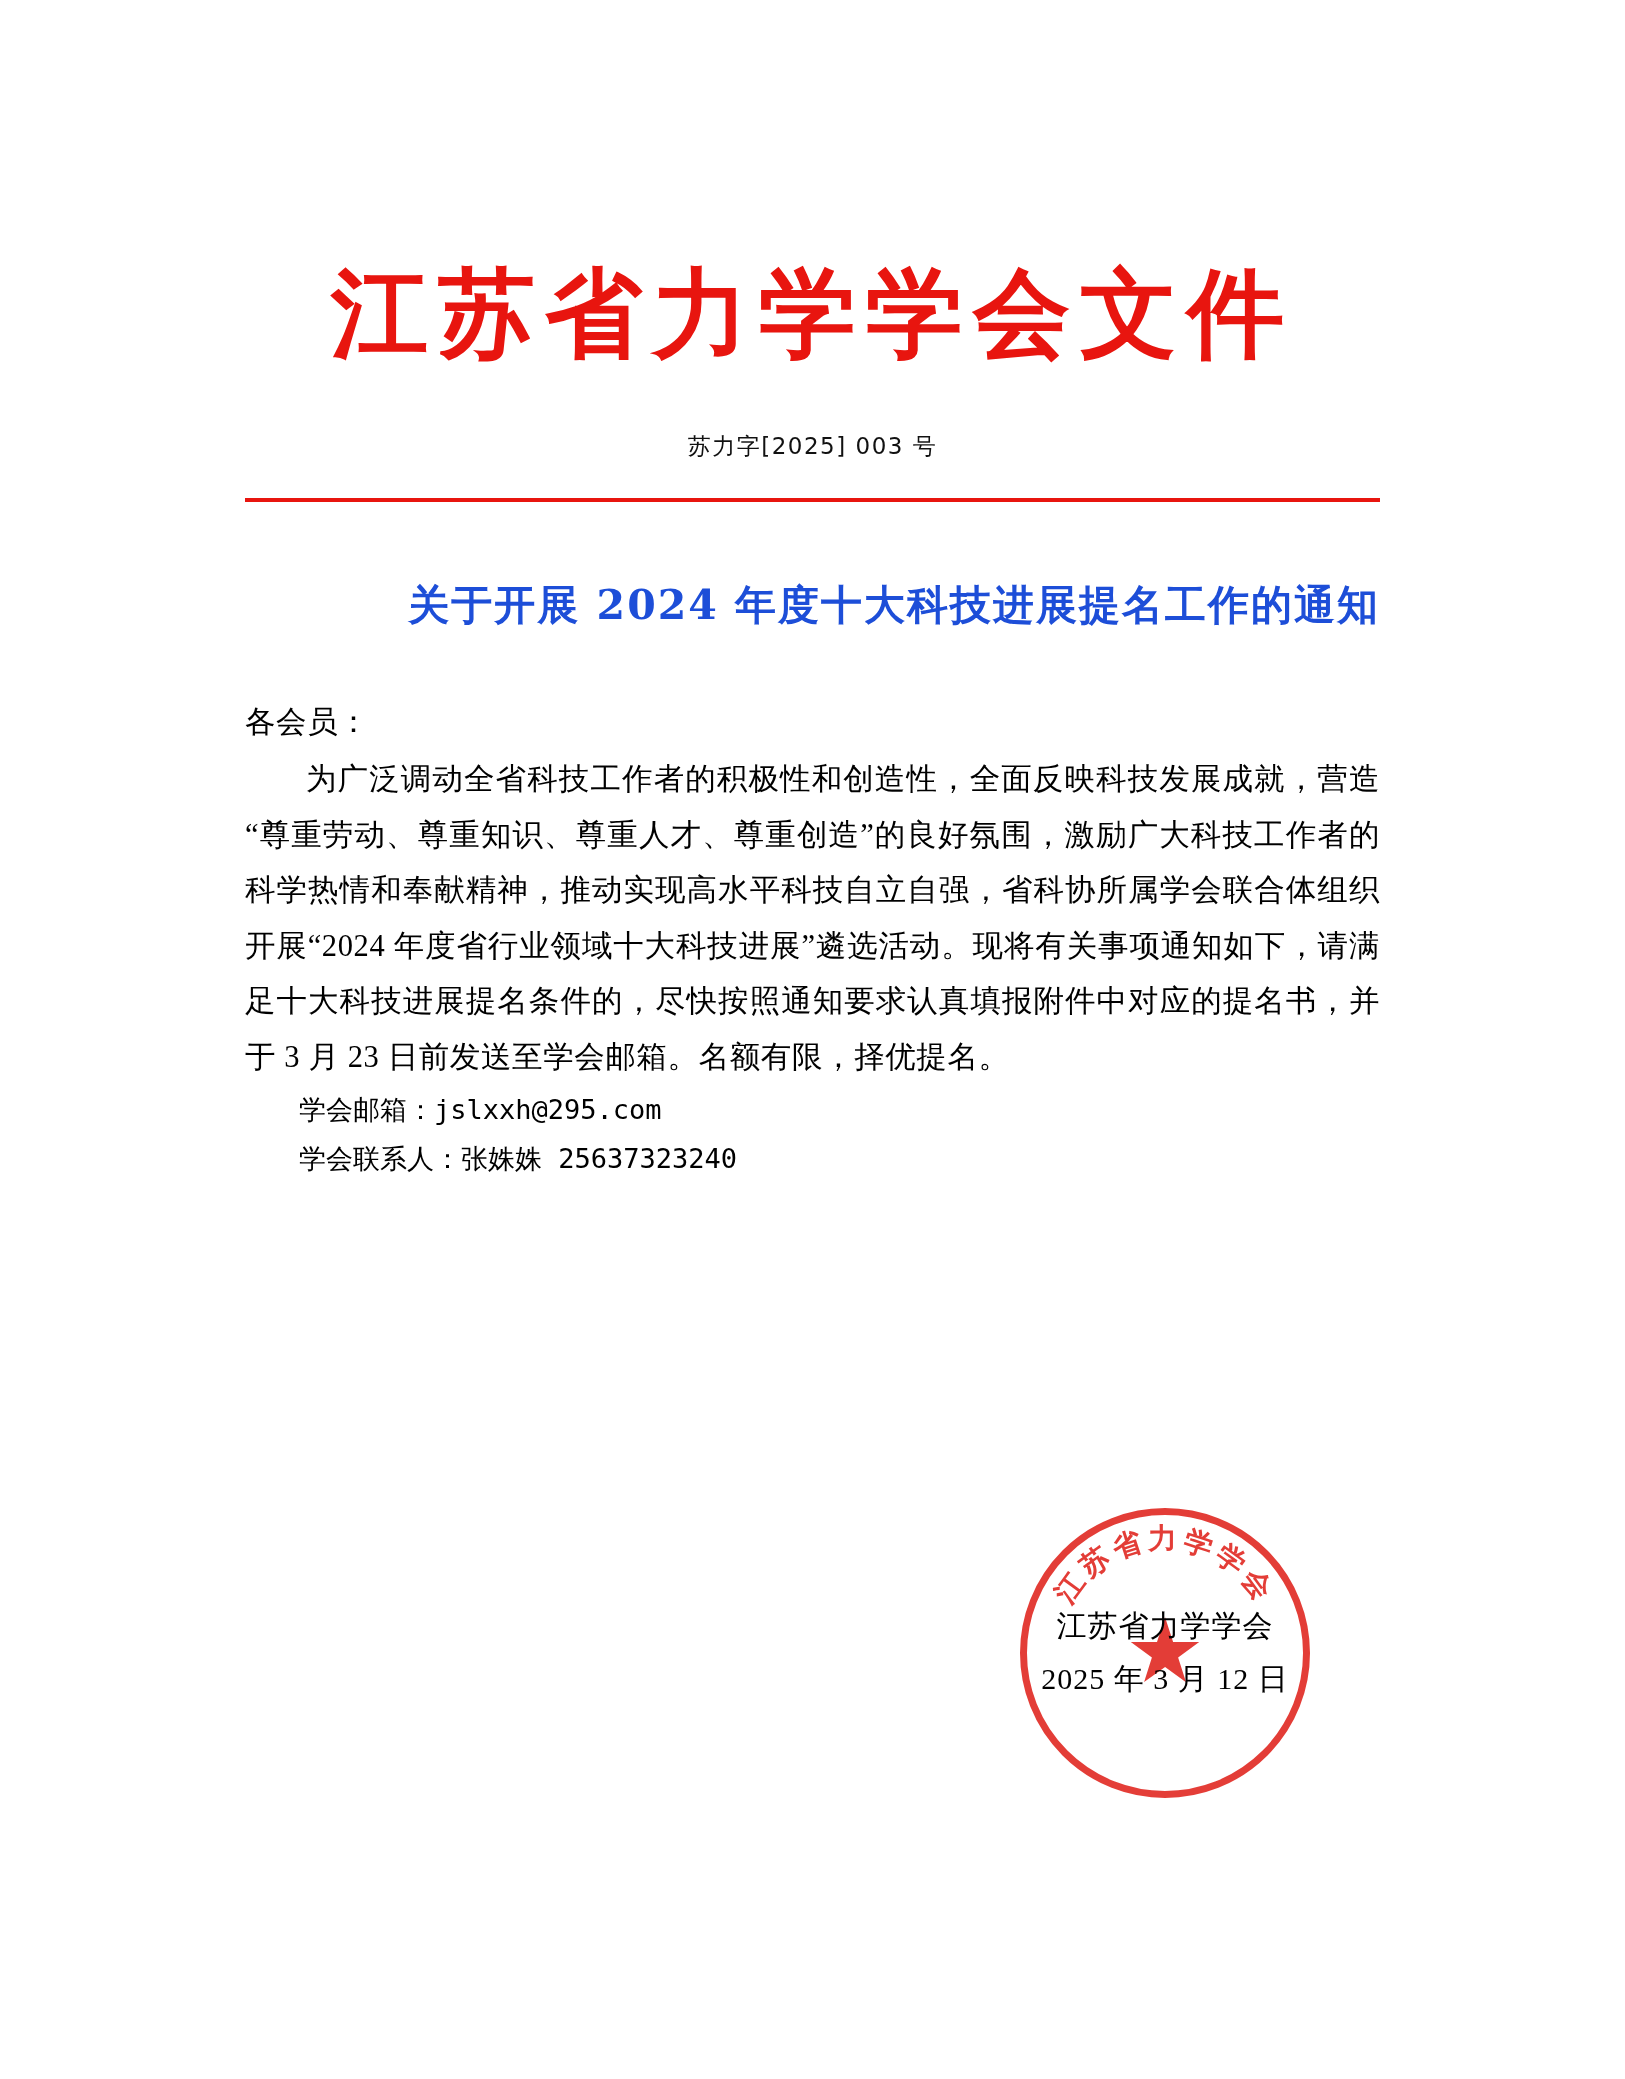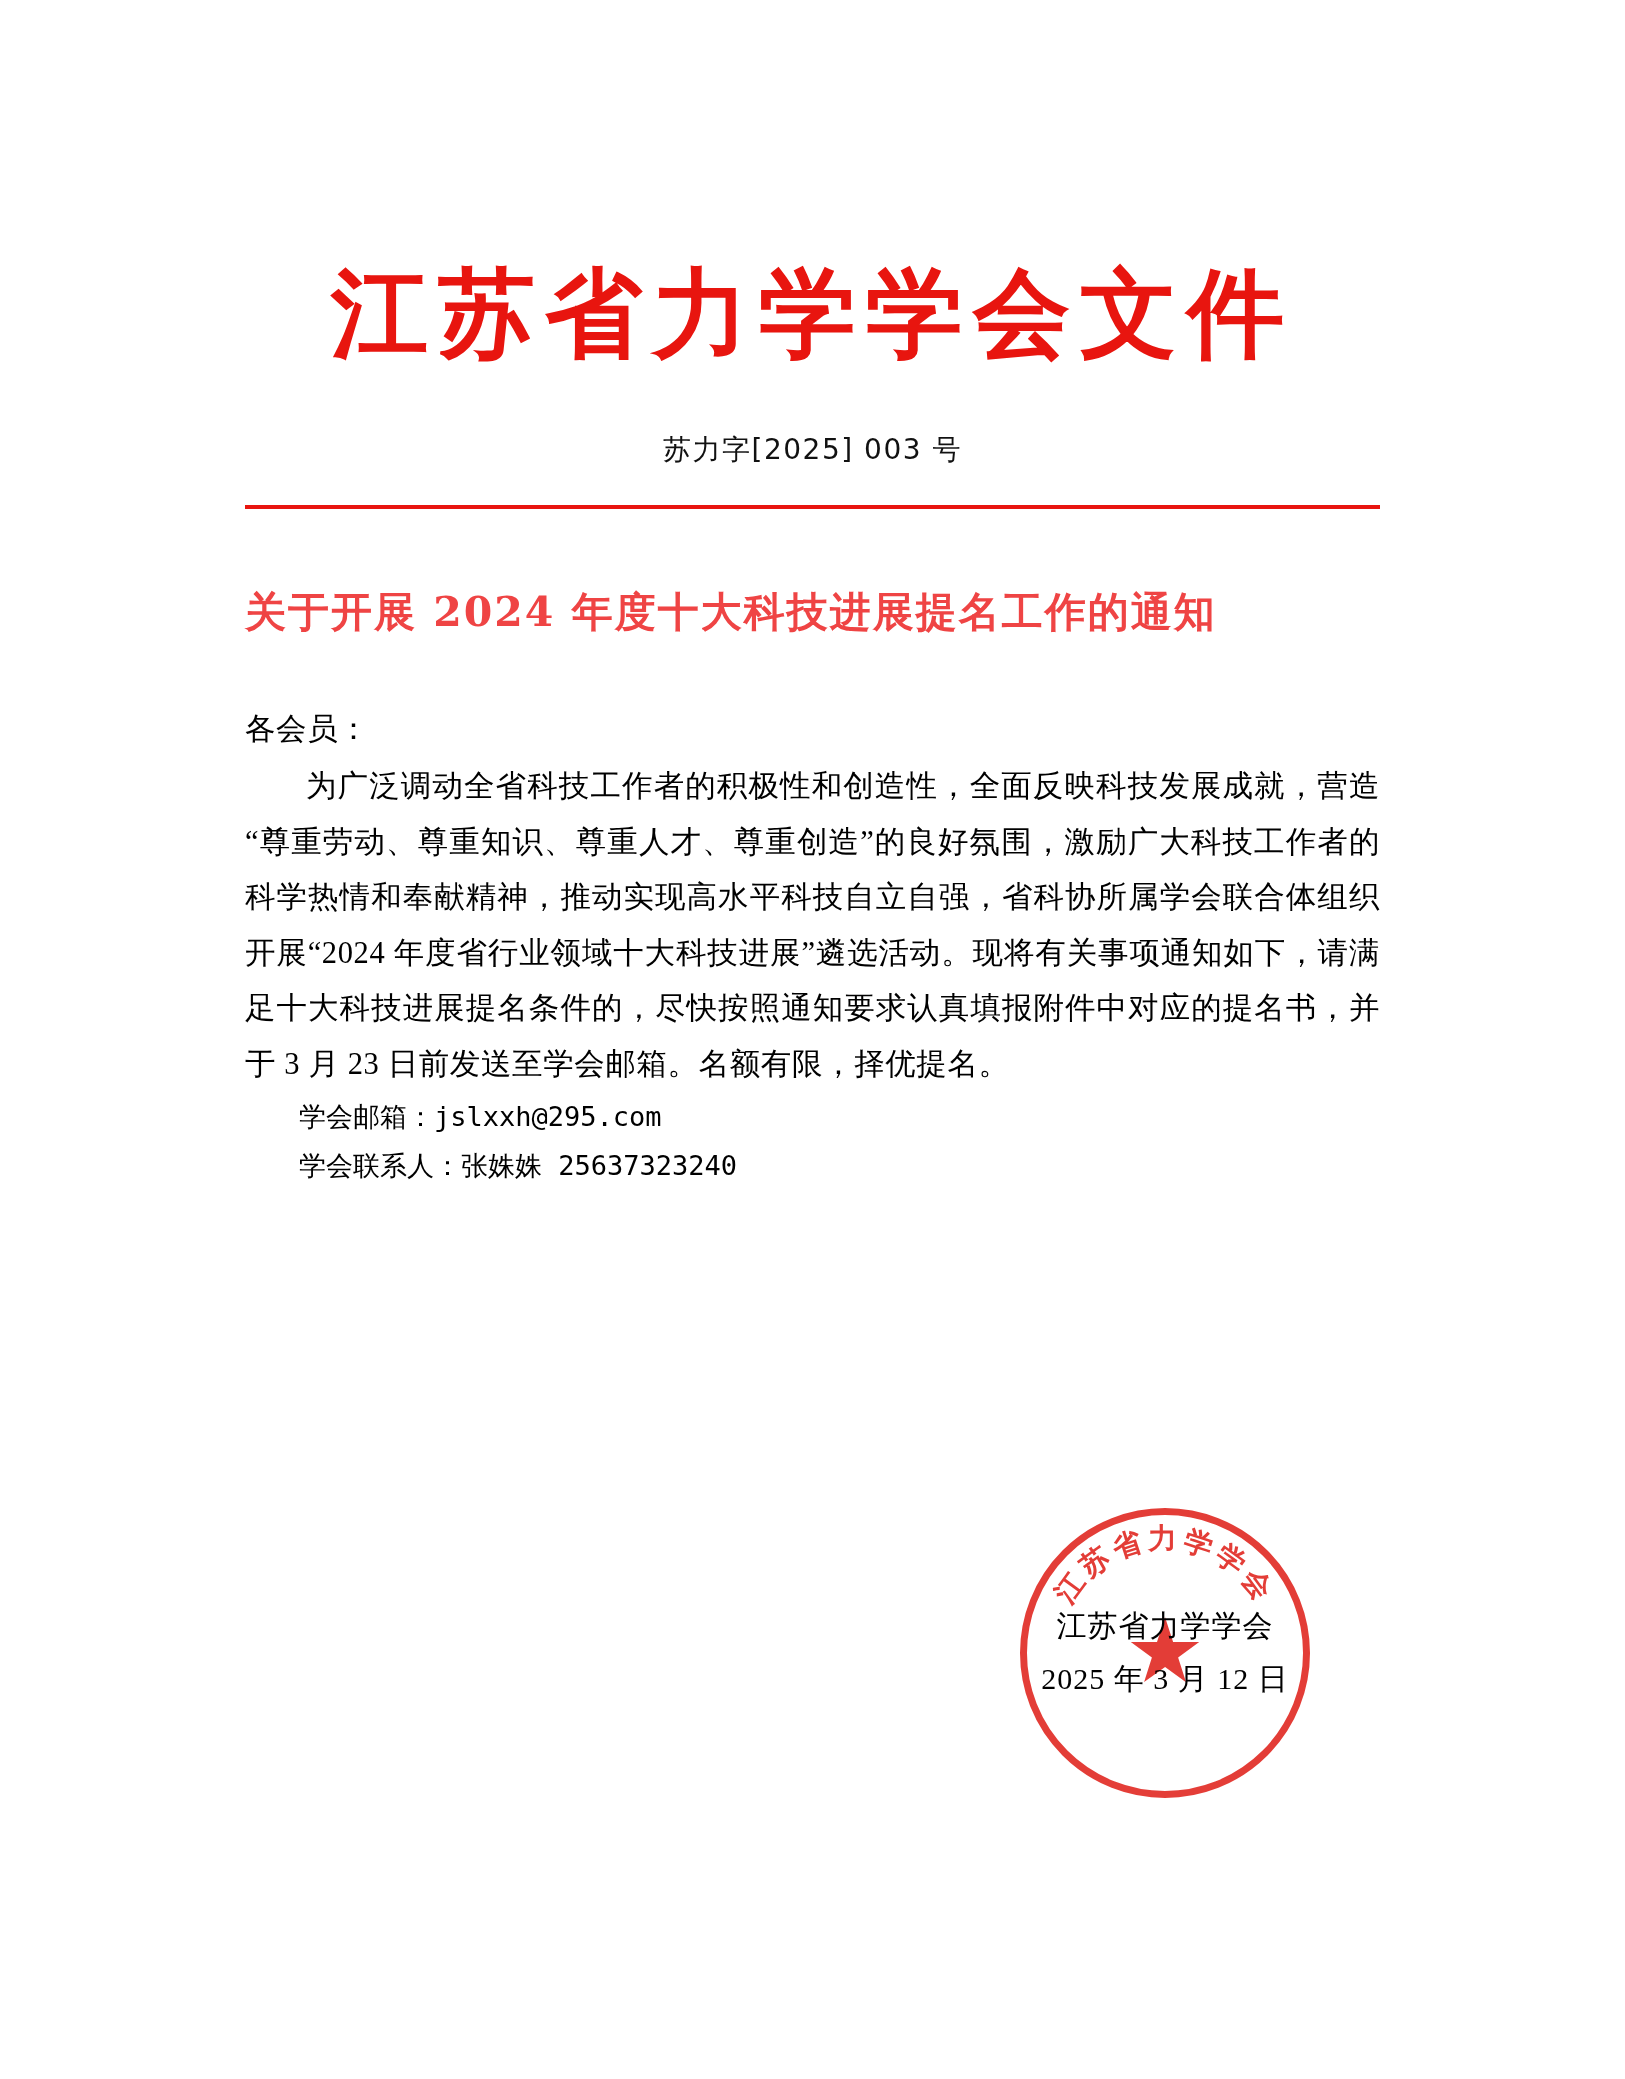--- a/index.html
+++ b/index.html
@@ -32,40 +32,40 @@
     color: #e8150f;
     font-family: "DejaVu Serif", "Liberation Serif", serif;
     font-weight: 700;
     font-size: 97px;
     letter-spacing: 10px;
     line-height: 1.05;
     white-space: nowrap;
   }
   .doc-number {
     margin-top: 66px;
-    font-size: 28px;
+    font-size: 23px;
     letter-spacing: 1.5px;
     color: #111;
     font-family: "DejaVu Sans", "Liberation Sans", sans-serif;
   }
   .red-rule {
     margin-top: 36px;
     height: 4px;
     background: #e8150f;
     width: 100%;
   }
 
   
   .doc-title {
     margin-top: 76px;
-    text-align: left;
+    text-align: right;
     font-size: 41px;
     font-weight: 700;
     letter-spacing: 2px;
-    color: #ef4444;
+    color: #1d4ed8;
     font-family: "DejaVu Serif", "Liberation Serif", serif;
   }
 
   
   .body-block {
     margin-top: 62px;
     font-size: 30.5px;
     line-height: 1.82;
     letter-spacing: 0.6px;
     color: #000;

